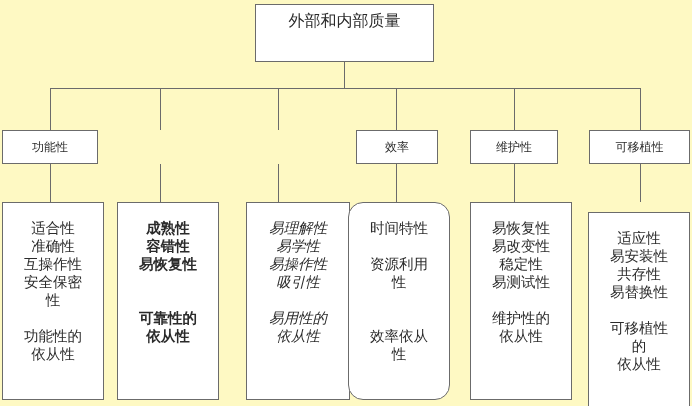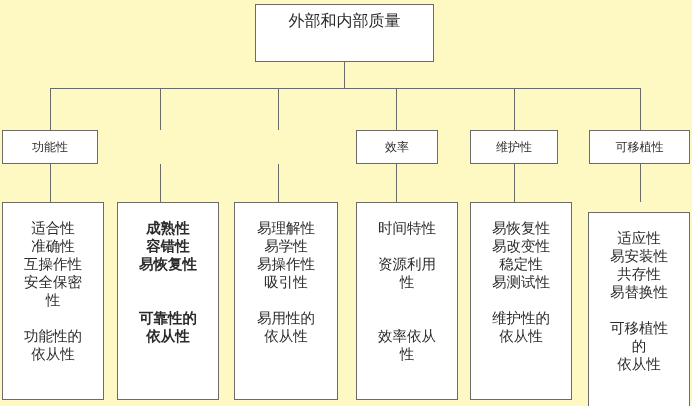--- a/index.html
+++ b/index.html
@@ -111,30 +111,30 @@
   </div>
   <div class="box detail-box" style="left:117px; top:202px; width:102px; height:198px;font-weight:bold;">
     <span class="detail-inner">成熟性
 容错性
 易恢复性
 
 
 可靠性的
 依从性</span>
   </div>
-  <div class="box detail-box" style="left:234px; top:202px; width:104px; height:198px;">
+  <div class="box detail-box" style="left:246px; top:202px; width:104px; height:198px;font-style:italic;">
     <span class="detail-inner">易理解性
 易学性
 易操作性
 吸引性
 
 易用性的
 依从性</span>
   </div>
-  <div class="box detail-box" style="left:356px; top:202px; width:102px; height:198px;">
+  <div class="box detail-box" style="left:348px; top:202px; width:102px; height:198px;border-radius:15px;">
     <span class="detail-inner">时间特性
 
 资源利用
 性
 
 
 效率依从
 性</span>
   </div>
   <div class="box detail-box" style="left:470px; top:202px; width:102px; height:198px;">

